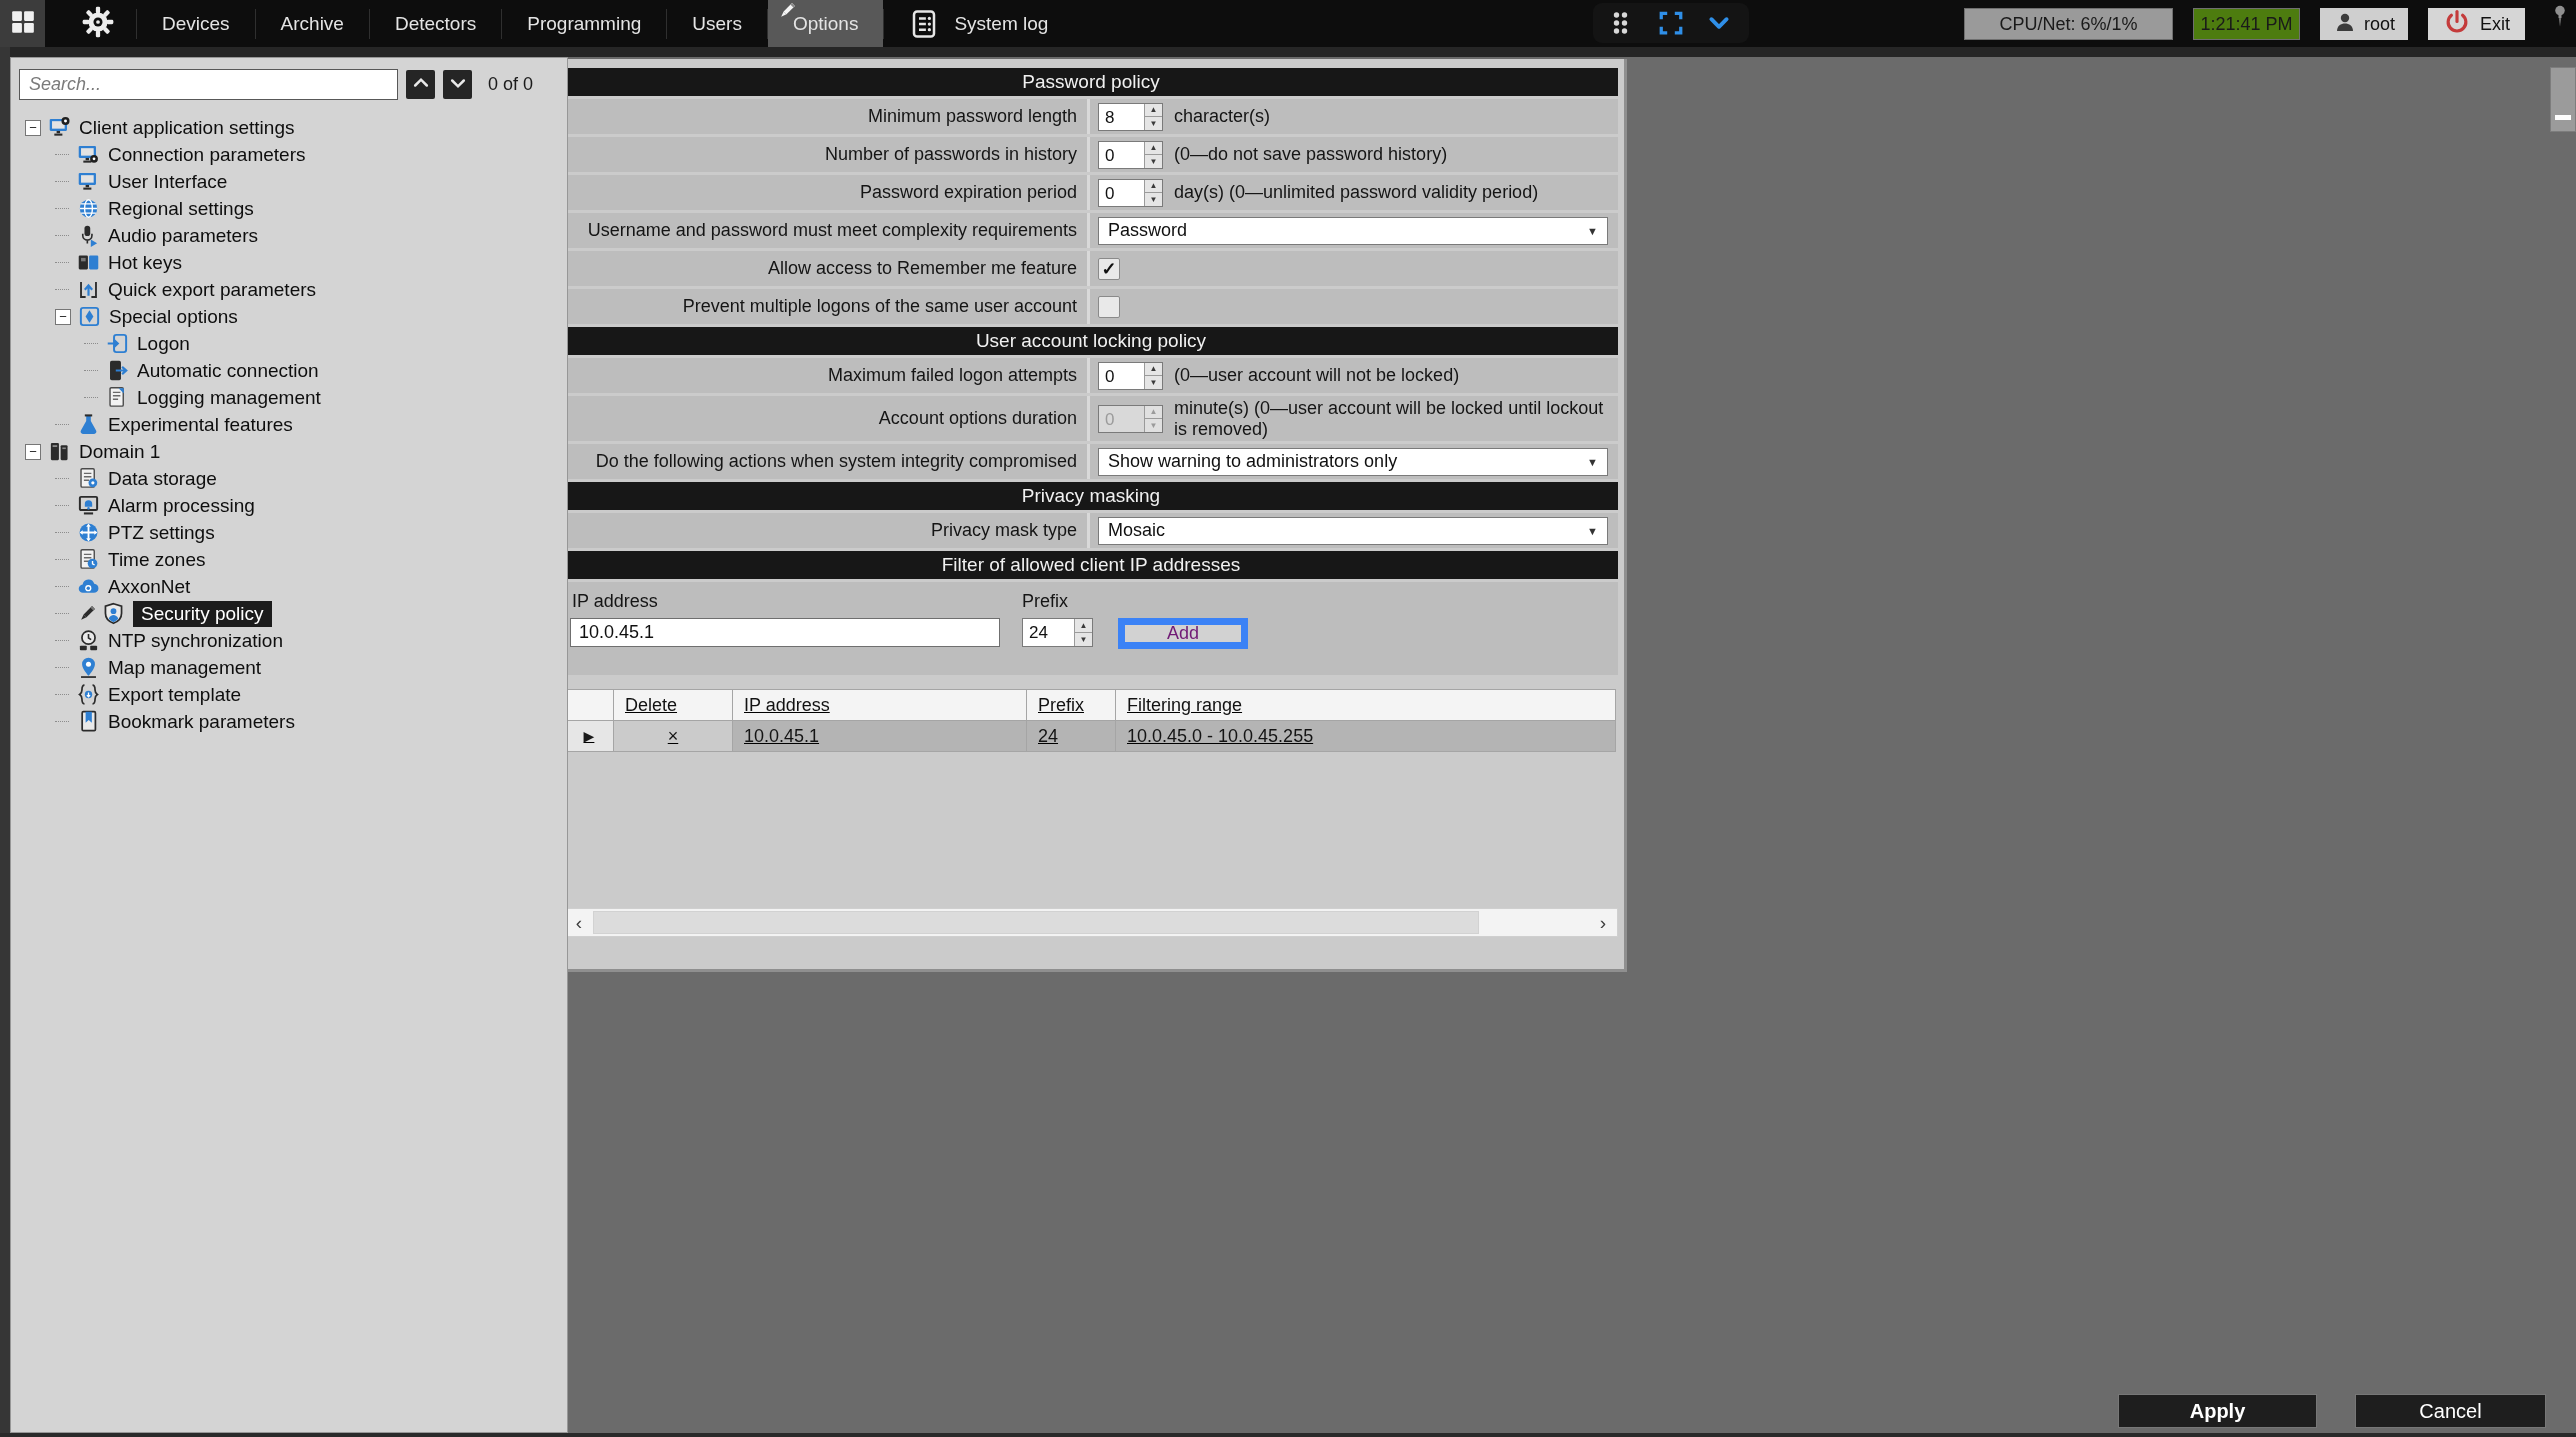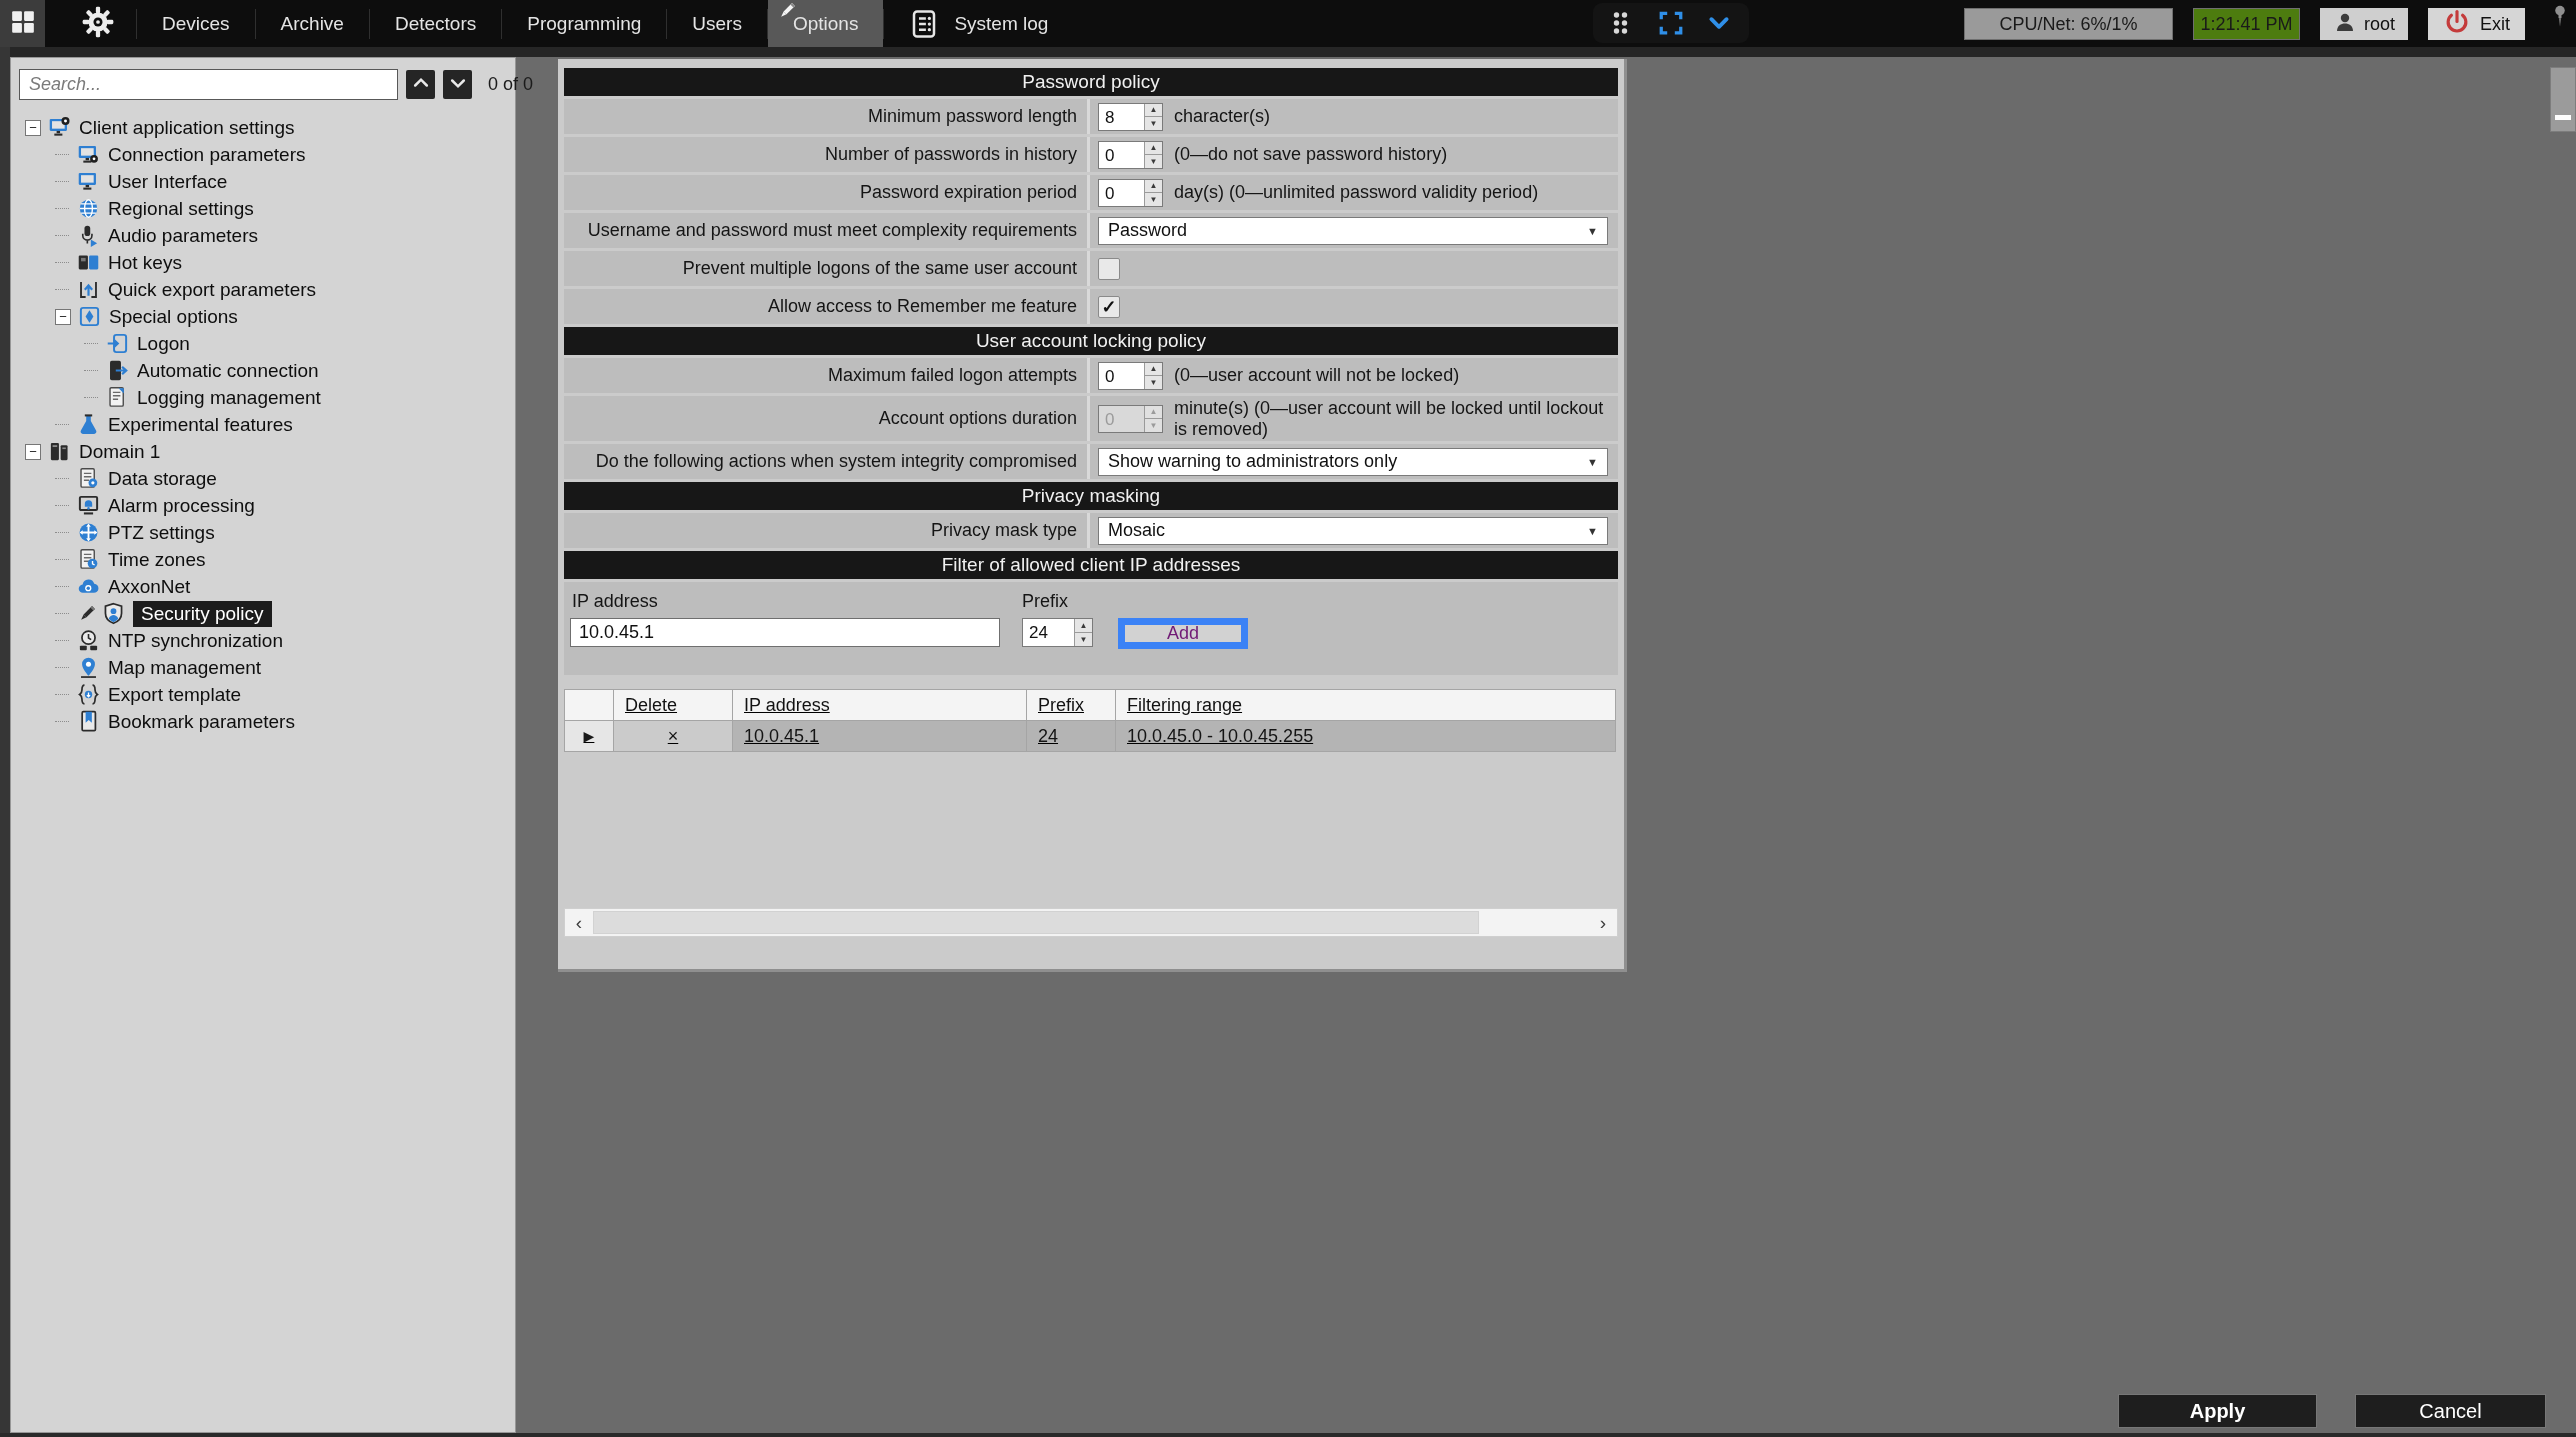--- a/index.html
+++ b/index.html
@@ -26,21 +26,21 @@
   .sbox{height:32px;display:flex;align-items:center;justify-content:center;font-size:18px;box-sizing:border-box;}
   .cpu-box{width:209px;background:#9a9a9a;color:#1a1a1a;border:1px solid #6f6f6f;}
   .time-box{width:107px;background:#4d7c0f;color:#1a1a1a;border:1px solid #6f6f6f;}
   .user-box{padding:0 13px;background:#cfcfcf;color:#111;gap:7px;}
   .exit-box{padding:0 15px;background:#d6d6d6;color:#111;gap:9px;}
   .pin-wrap{position:absolute;right:3px;top:3px;display:flex;}
   .min-btn{position:absolute;right:0;top:67px;width:26px;height:65px;background:#9b9b9b;border:1px solid #7d7d7d;box-sizing:border-box;z-index:5;}
   .min-btn .dash{position:absolute;left:4px;right:4px;bottom:11px;height:5px;background:#fdfdfd;}
 
   
-  .sidebar{position:absolute;left:10px;top:57px;width:506px;bottom:5px;background:#d4d4d4;border:1px solid #979797;box-sizing:border-box;padding:11px 8px;z-index:2;}
+  .sidebar{position:absolute;left:10px;top:57px;width:558px;bottom:5px;background:#d4d4d4;border:1px solid #979797;box-sizing:border-box;padding:11px 8px;z-index:2;}
   .search-row{display:flex;align-items:center;gap:8px;}
   .search-row input{width:379px;height:31px;border:1px solid #585858;background:#fff;font-size:18px;color:#333;padding:0 9px;box-sizing:border-box;font-family:inherit;flex:none;}
   .search-row input::placeholder{color:#7a7a7a;font-style:italic;opacity:1;}
   .nav-btn{width:29px;height:29px;background:#252525;display:flex;align-items:center;justify-content:center;border-radius:2px;flex:none;}
   .counter{font-size:18px;color:#1b1b1b;margin-left:8px;white-space:nowrap;}
   .tree{margin-top:14px;}
   .trow{height:27px;display:flex;align-items:center;}
   .texp{width:16px;height:16px;background:#fff;border:1px solid #767676;color:#222;font-size:13px;line-height:13px;text-align:center;margin-right:6px;box-sizing:border-box;flex:none;}
   .tstub{width:14px;height:0;border-top:1px dotted #8c8c8c;margin-right:7px;flex:none;}
   .ticon{width:24px;height:24px;flex:none;margin-right:8px;display:flex;align-items:center;justify-content:center;}
@@ -577,29 +577,29 @@
       <div class="prow">
         <div class="plabel">Username and password must meet complexity requirements</div>
     <div class="pctrl">
           <div class="select">
       <span>Password</span>
       <span class="arrow">▼</span>
           </div>
     </div>
       </div>
       <div class="prow">
+        <div class="plabel">Allow access to Remember me feature</div>
+    <div class="pctrl">
+          <div class="checkbox">✓</div>
+    </div>
+      </div>
+      <div class="prow">
         <div class="plabel">Prevent multiple logons of the same user account</div>
     <div class="pctrl">
           <div class="checkbox"></div>
-    </div>
-      </div>
-      <div class="prow">
-        <div class="plabel">Allow access to Remember me feature</div>
-    <div class="pctrl">
-          <div class="checkbox">✓</div>
     </div>
       </div>
       <div class="pheader">User account locking policy</div>
       <div class="prow">
         <div class="plabel">Maximum failed logon attempts</div>
     <div class="pctrl">
           <div class="spin">
       <div class="val">0</div>
       <div class="btns">
               <div>▲</div>

